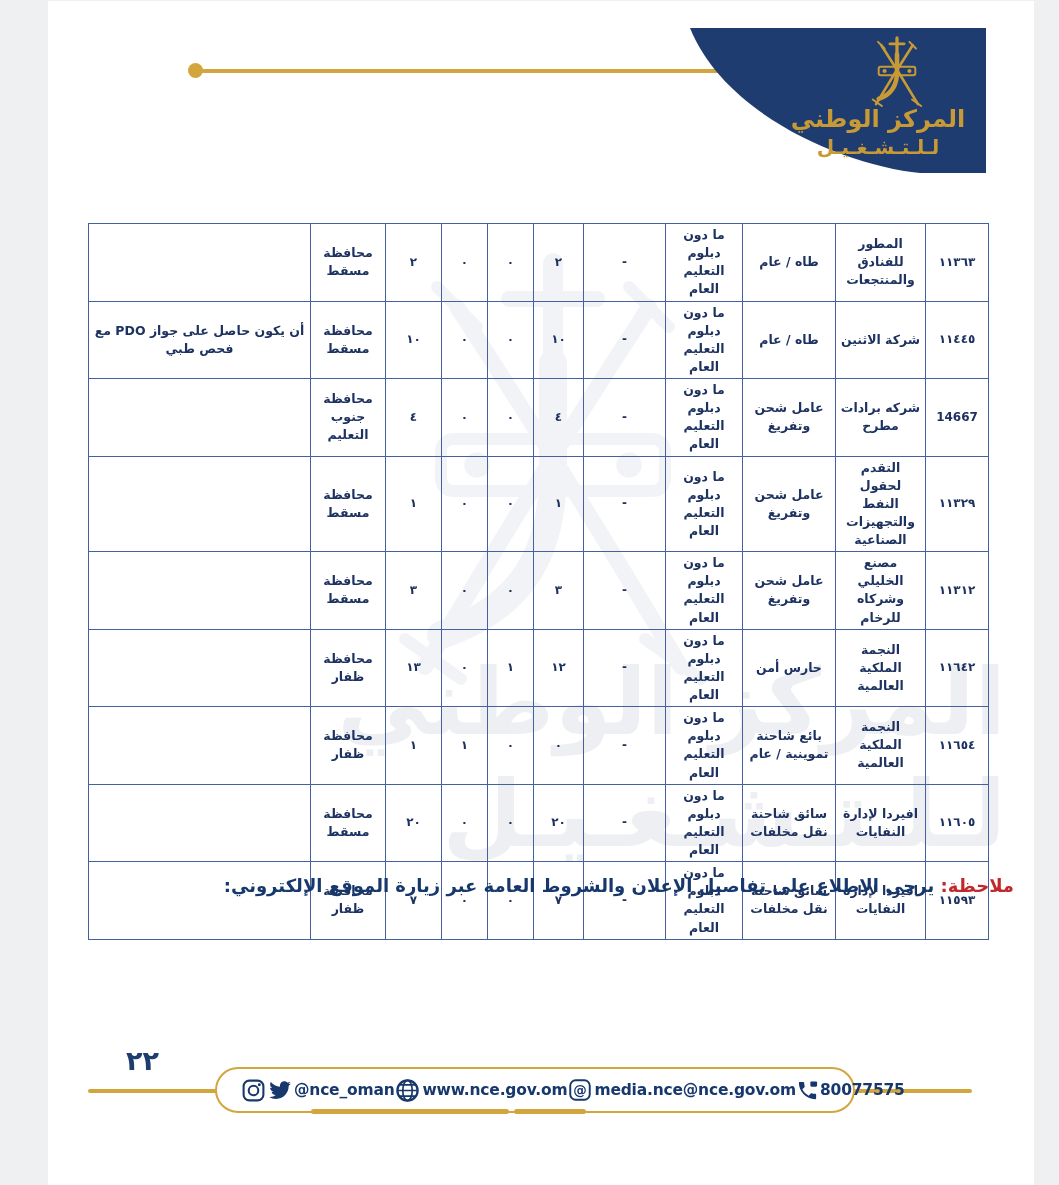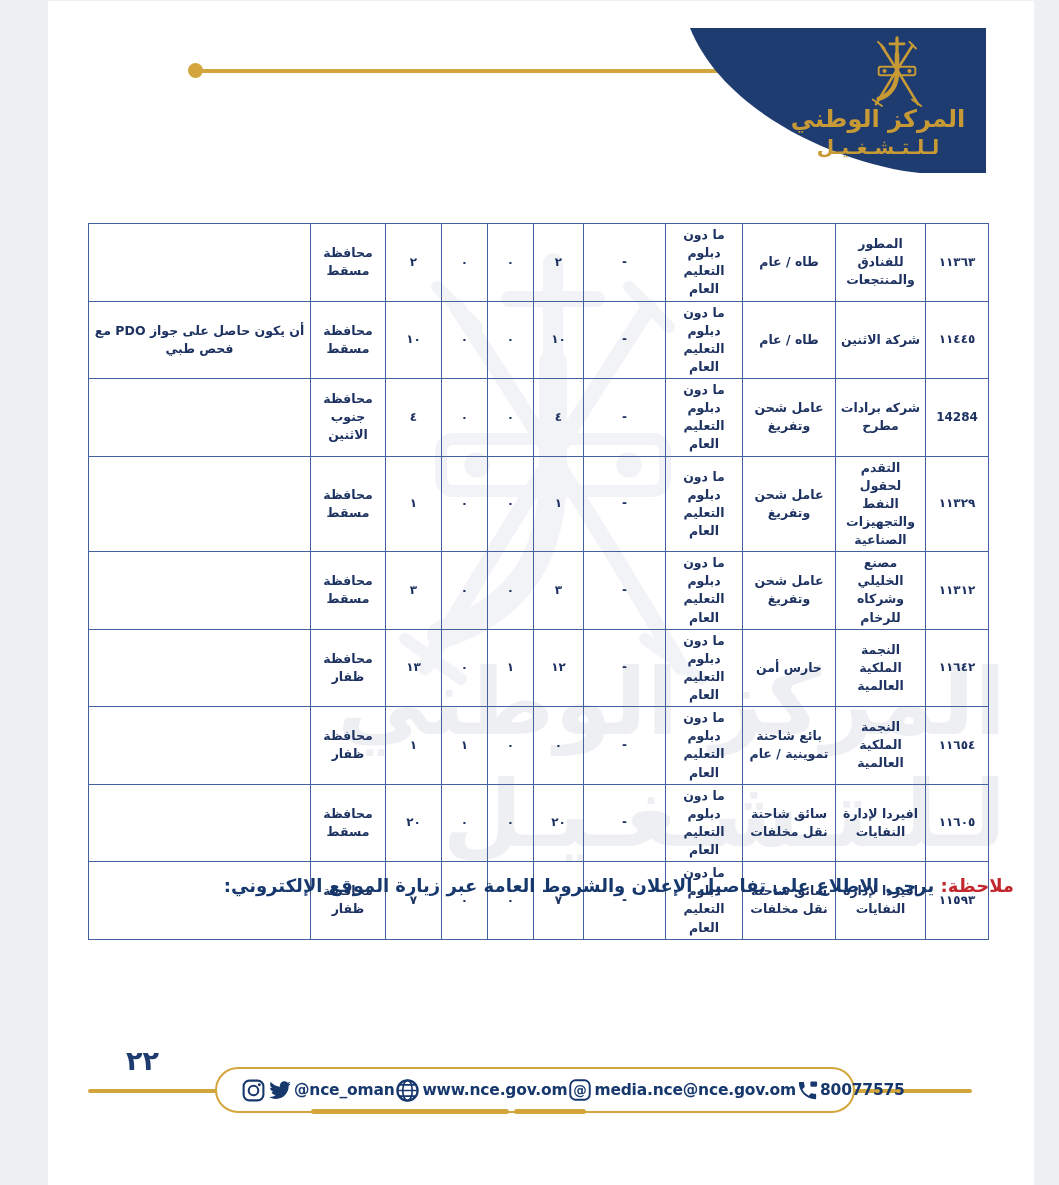--- a/index.html
+++ b/index.html
@@ -145,30 +145,30 @@
         <td>ما دون دبلوم التعليم العام</td>
         <td class="num">-</td>
         <td class="num">١٠</td>
         <td class="num">٠</td>
         <td class="num">٠</td>
         <td class="num">١٠</td>
         <td>محافظة مسقط</td>
         <td>أن يكون حاصل على جواز PDO مع فحص طبي</td>
       </tr>
       <tr>
-        <td class="num">14284</td>
+        <td class="num">14667</td>
         <td>شركه برادات مطرح</td>
         <td>عامل شحن وتفريغ</td>
         <td>ما دون دبلوم التعليم العام</td>
         <td class="num">-</td>
         <td class="num">٤</td>
         <td class="num">٠</td>
         <td class="num">٠</td>
         <td class="num">٤</td>
-        <td>محافظة جنوب الاثنين</td>
+        <td>محافظة جنوب التعليم</td>
         <td></td>
       </tr>
       <tr>
         <td class="num">١١٣٢٩</td>
         <td>التقدم لحقول النفط والتجهيزات الصناعية</td>
         <td>عامل شحن وتفريغ</td>
         <td>ما دون دبلوم التعليم العام</td>
         <td class="num">-</td>
         <td class="num">١</td>
         <td class="num">٠</td>

